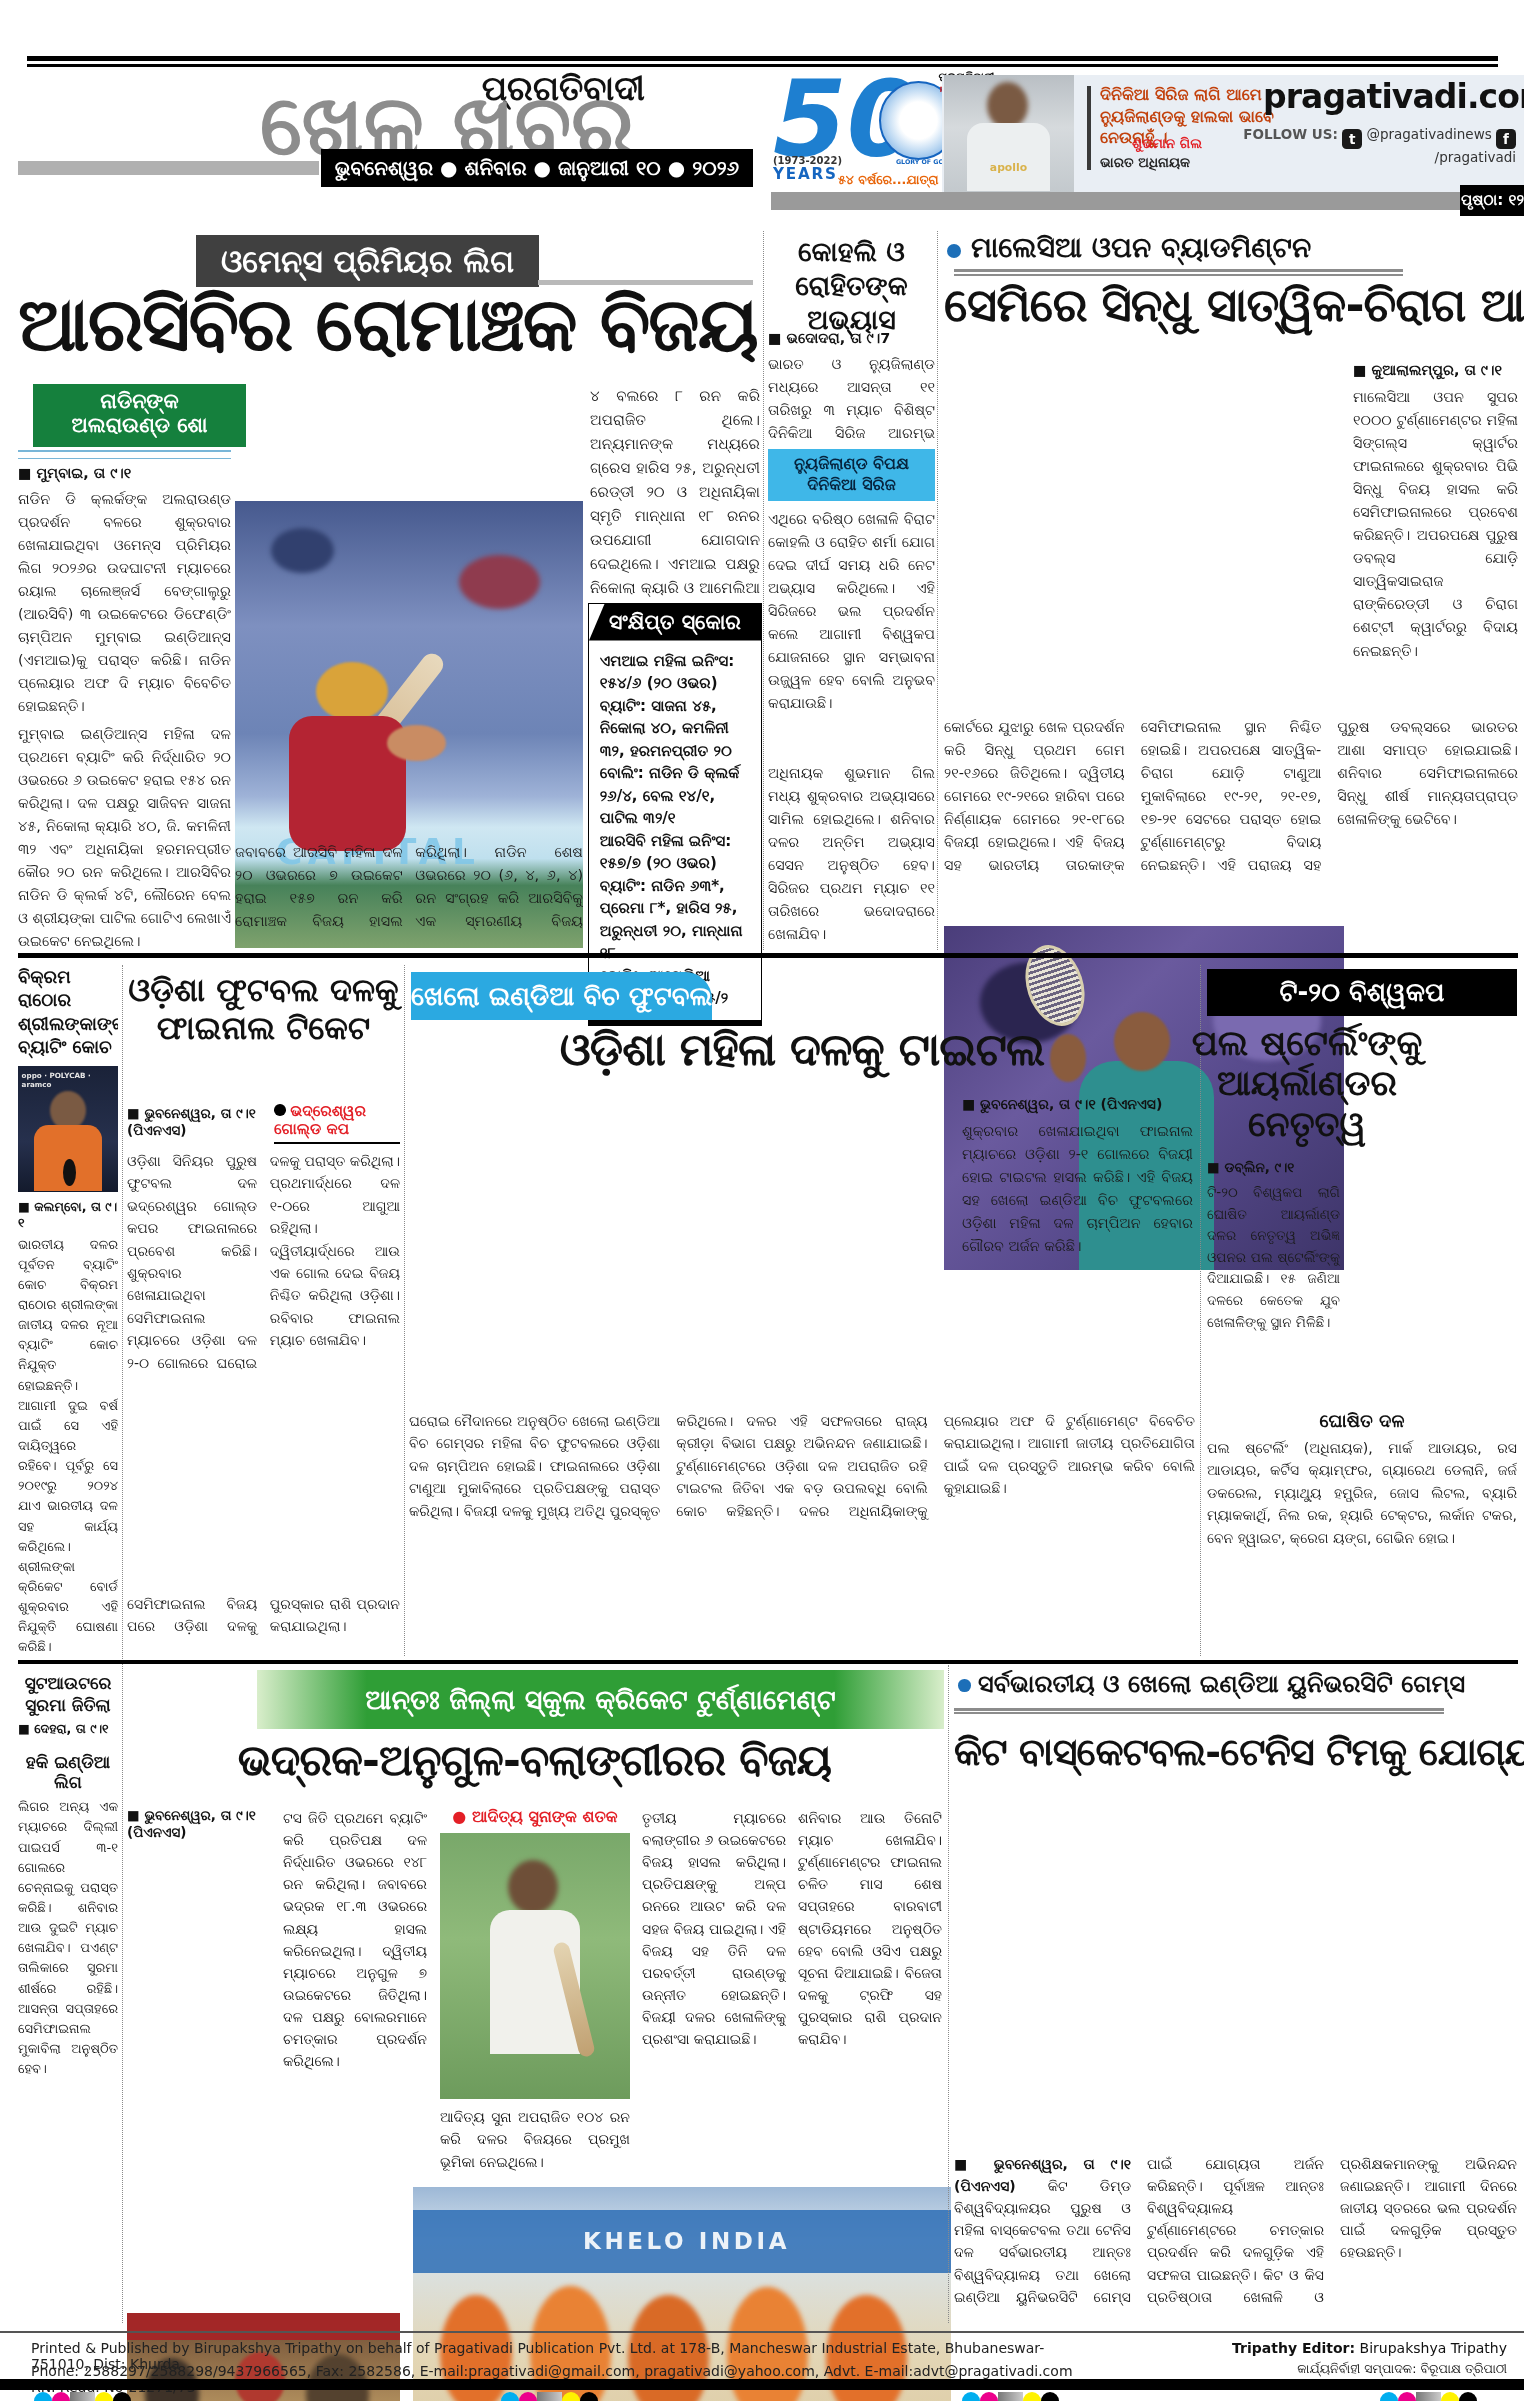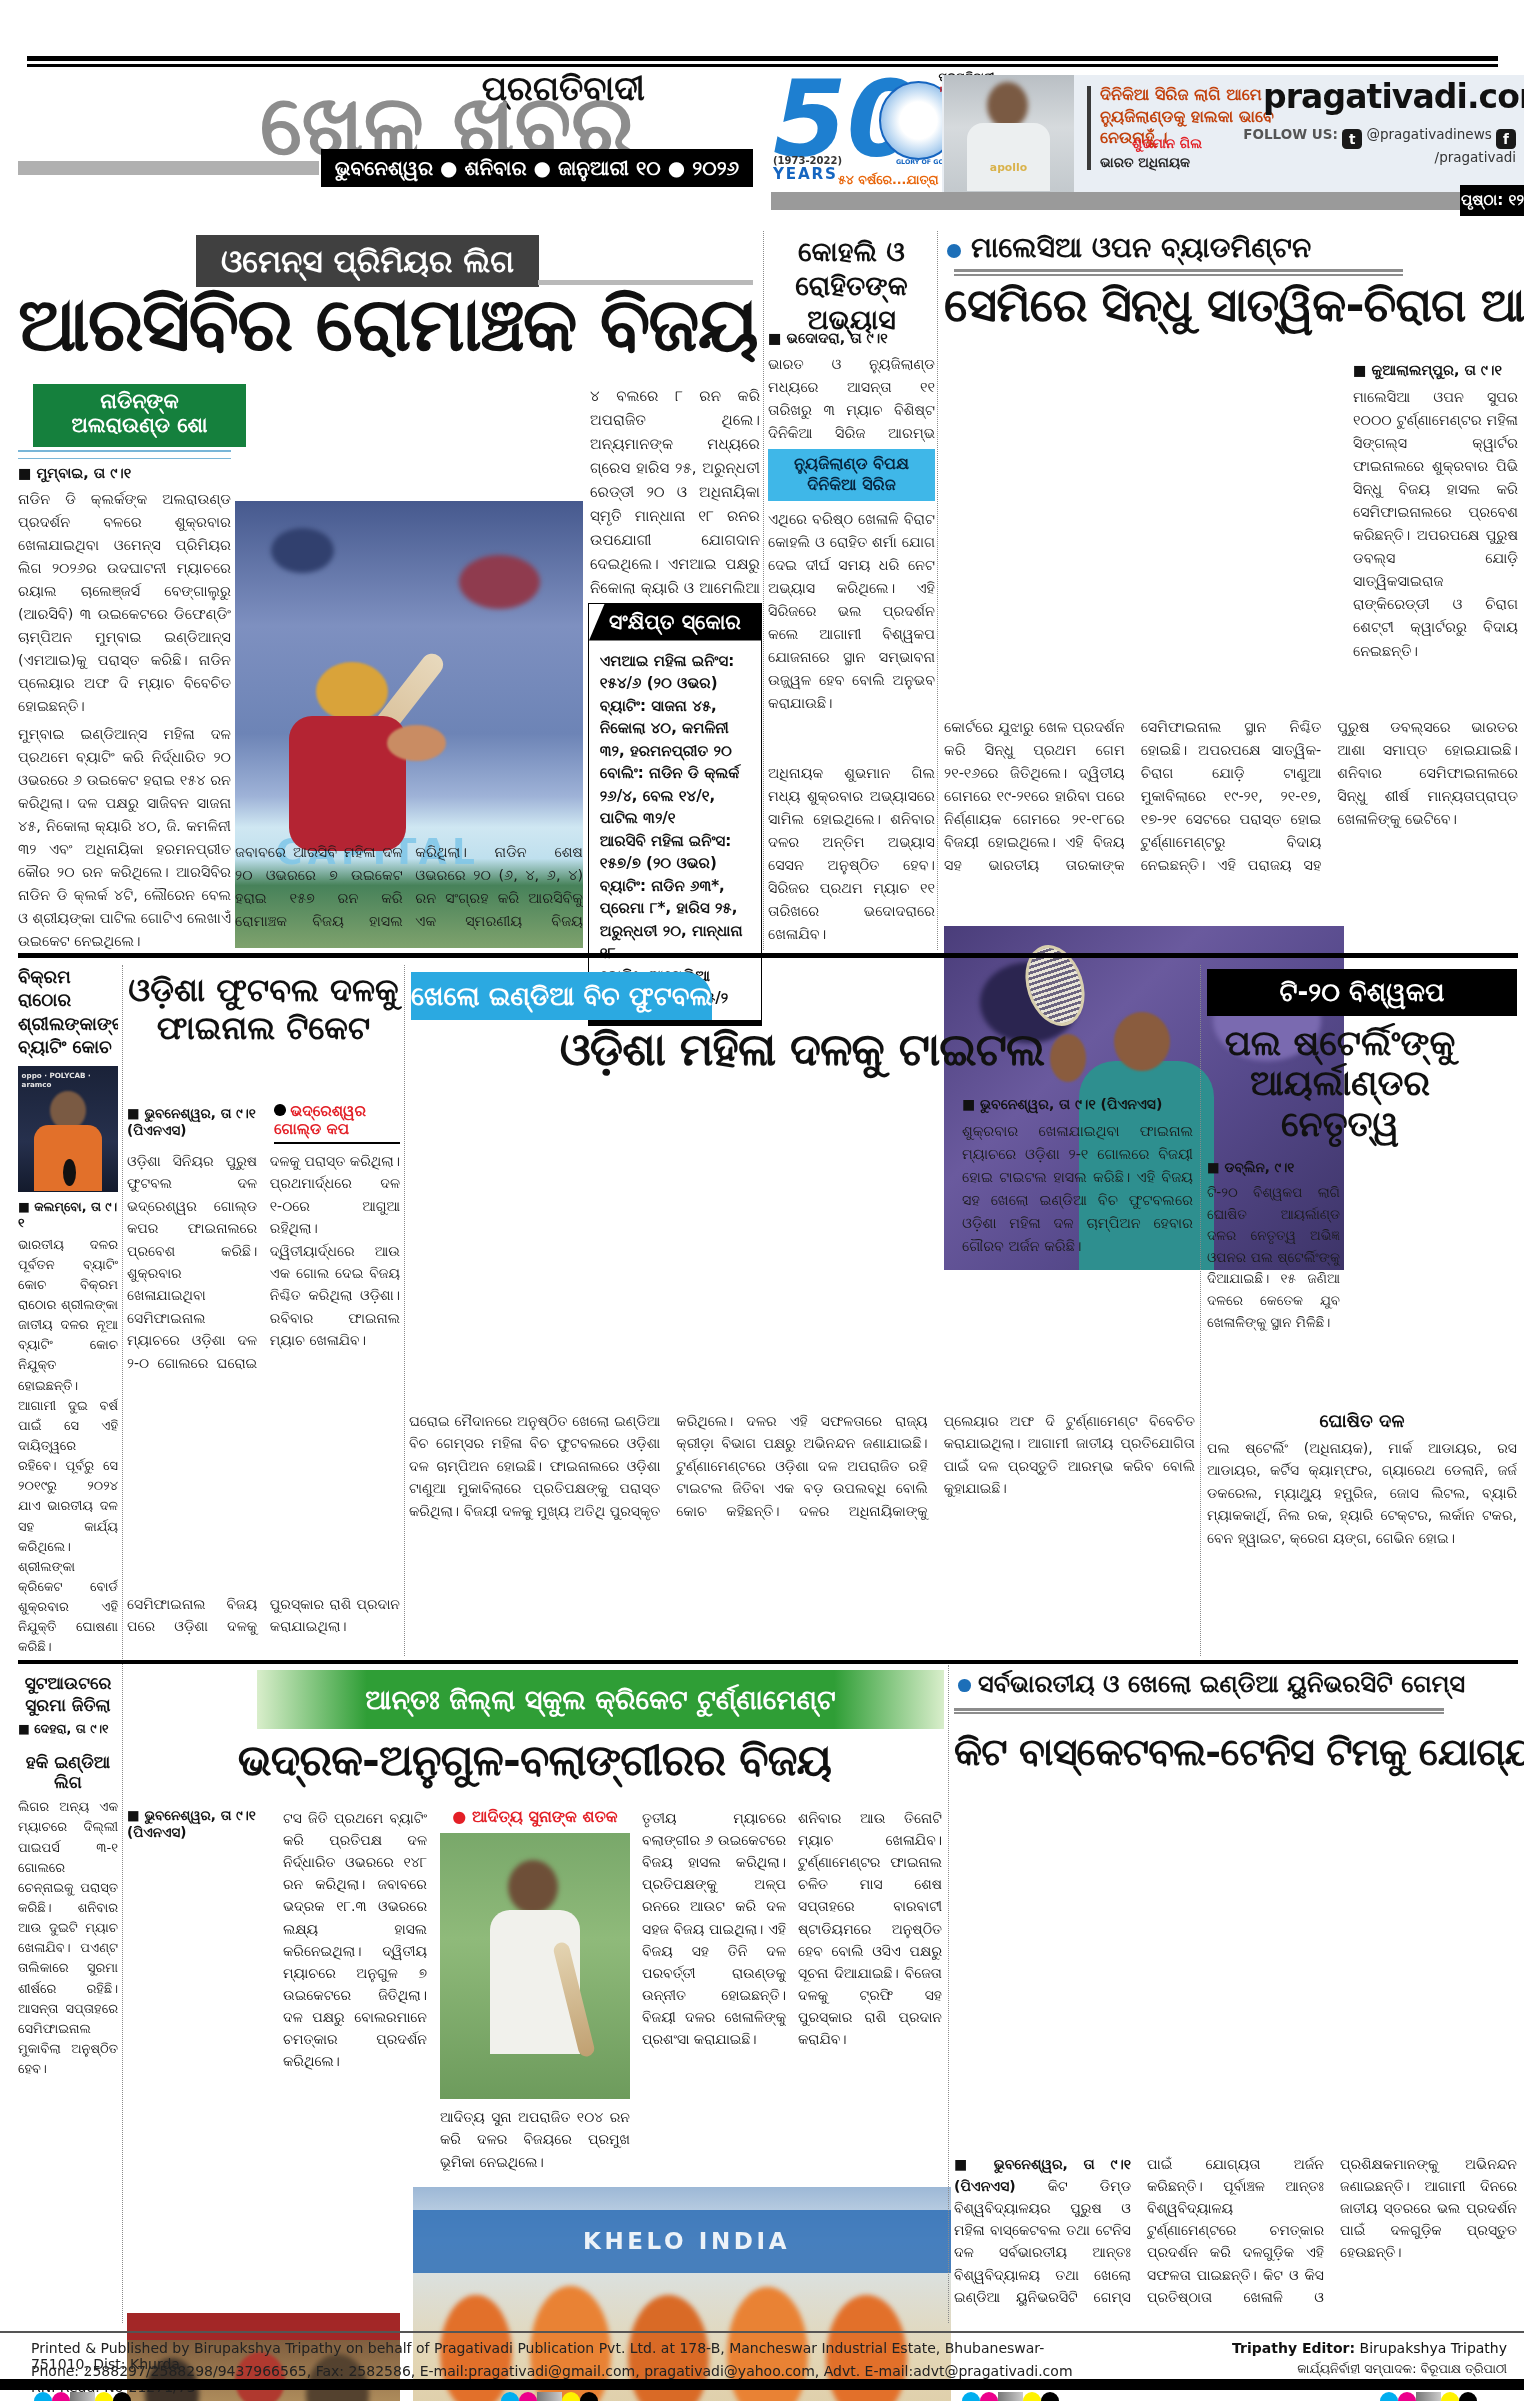--- a/index.html
+++ b/index.html
@@ -99,21 +99,21 @@
     <div>ବୋଲିଂ: ନାଡିନ ଡି କ୍ଲର୍କ ୨୬/୪, ବେଲ ୧୪/୧, ପାଟିଲ ୩୨/୧</div>
     <div>ଆରସିବି ମହିଳା ଇନିଂସ: ୧୫୭/୭ (୨୦ ଓଭର)</div>
     <div>ବ୍ୟାଟିଂ: ନାଡିନ ୬୩*, ପ୍ରେମା ୮*, ହାରିସ ୨୫, ଅରୁନ୍ଧତୀ ୨୦, ମାନ୍ଧାନା ୧୮</div>
     <div>ବୋଲିଂ: ଆମେଲିଆ ୧୩/୨, ନିକୋଲା ୩୫/୨</div>
   </div>
 </div>
 
 <div class="abs dotv" style="left:763px;top:231px;height:719px;"></div>
 <div class="abs dotv" style="left:937px;top:231px;height:719px;"></div>
 <div class="abs b ctr" style="left:768px;top:235px;width:167px;font-size:27px;line-height:1.25;">କୋହଲି ଓ ରୋହିତଙ୍କ ଅଭ୍ୟାସ</div>
-<div class="abs dateline" style="left:768px;top:330px;width:167px;">■ ଭଦୋଦରା, ତା ୯।୧</div>
+<div class="abs dateline" style="left:768px;top:330px;width:167px;">■ ଭଦୋଦରା, ତା ୯।7</div>
 <div class="abs body-txt" style="left:768px;top:353px;width:167px;height:90px;overflow:hidden;">ଭାରତ ଓ ନ୍ୟୁଜିଲାଣ୍ଡ ମଧ୍ୟରେ ଆସନ୍ତା ୧୧ ତାରିଖରୁ ୩ ମ୍ୟାଚ ବିଶିଷ୍ଟ ଦିନିକିଆ ସିରିଜ ଆରମ୍ଭ ହେବ। ଏହାର ଅବ୍ୟବହିତ ପୂର୍ବରୁ ଶୁକ୍ରବାର ଭଦୋଦରାରେ ଟିମ ଇଣ୍ଡିଆର ଅଭ୍ୟାସ ସେସନ ଅନୁଷ୍ଠିତ ହୋଇଥିଲା।</div>
 <div class="abs ctr b" style="left:768px;top:449px;width:167px;height:52px;background:#3fb7e8;color:#06233d;font-size:16px;line-height:1.35;padding-top:3.6px;box-sizing:border-box;">ନ୍ୟୁଜିଲାଣ୍ଡ ବିପକ୍ଷ ଦିନିକିଆ ସିରିଜ</div>
 <div class="abs body-txt" style="left:768px;top:508px;width:167px;height:251px;overflow:hidden;">ଏଥିରେ ବରିଷ୍ଠ ଖେଳାଳି ବିରାଟ କୋହଲି ଓ ରୋହିତ ଶର୍ମା ଯୋଗ ଦେଇ ଦୀର୍ଘ ସମୟ ଧରି ନେଟ ଅଭ୍ୟାସ କରିଥିଲେ। ଏହି ସିରିଜରେ ଭଲ ପ୍ରଦର୍ଶନ କଲେ ଆଗାମୀ ବିଶ୍ୱକପ ଯୋଜନାରେ ସ୍ଥାନ ସମ୍ଭାବନା ଉଜ୍ଜ୍ୱଳ ହେବ ବୋଲି ଅନୁଭବ କରାଯାଉଛି।</div>
 <div class="abs body-txt" style="left:768px;top:762px;width:167px;height:187px;overflow:hidden;">ଅଧିନାୟକ ଶୁଭମାନ ଗିଲ ମଧ୍ୟ ଶୁକ୍ରବାର ଅଭ୍ୟାସରେ ସାମିଲ ହୋଇଥିଲେ। ଶନିବାର ଦଳର ଅନ୍ତିମ ଅଭ୍ୟାସ ସେସନ ଅନୁଷ୍ଠିତ ହେବ। ସିରିଜର ପ୍ରଥମ ମ୍ୟାଚ ୧୧ ତାରିଖରେ ଭଦୋଦରାରେ ଖେଳାଯିବ।</div>
 
 <div class="abs" style="left:947px;top:244px;">
   <span class="kicker-dot"></span>
 </div>
 <div class="abs b" style="left:971px;top:231px;font-size:28px;">ମାଲେସିଆ ଓପନ ବ୍ୟାଡମିଣ୍ଟନ</div>
 <div class="abs" style="left:954px;top:269px;width:449px;height:2.7px;background:#8c8c8c;"></div>
@@ -180,21 +180,21 @@
   <div class="blob" style="left:215px;top:108px;width:81px;height:126px;background:#d96a26;"></div>
   <div class="blob" style="left:314px;top:100px;width:81px;height:135px;background:#e98234;"></div>
   <div class="blob" style="left:413px;top:108px;width:81px;height:126px;background:#e2702a;"></div>
 
 </div>
 <div class="abs dateline" style="left:962px;top:1096px;width:231px;font-size:14px;">■ ଭୁବନେଶ୍ୱର, ତା ୯।୧ (ପିଏନଏସ)</div>
 <div class="abs body-txt" style="left:962px;top:1120px;width:231px;height:283px;overflow:hidden;">ଶୁକ୍ରବାର ଖେଳାଯାଇଥିବା ଫାଇନାଲ ମ୍ୟାଚରେ ଓଡ଼ିଶା ୨-୧ ଗୋଲରେ ବିଜୟୀ ହୋଇ ଟାଇଟଲ ହାସଲ କରିଛି। ଏହି ବିଜୟ ସହ ଖେଲୋ ଇଣ୍ଡିଆ ବିଚ ଫୁଟବଲରେ ଓଡ଼ିଶା ମହିଳା ଦଳ ଚାମ୍ପିଅନ ହେବାର ଗୌରବ ଅର୍ଜନ କରିଛି।</div>
 <div class="abs body-txt cols3" style="left:409px;top:1410px;width:786px;height:244px;overflow:hidden;font-size:14px;">ଘରୋଇ ମୈଦାନରେ ଅନୁଷ୍ଠିତ ଖେଲୋ ଇଣ୍ଡିଆ ବିଚ ଗେମ୍ସର ମହିଳା ବିଚ ଫୁଟବଲରେ ଓଡ଼ିଶା ଦଳ ଚାମ୍ପିଅନ ହୋଇଛି। ଫାଇନାଲରେ ଓଡ଼ିଶା ଟାଣୁଆ ମୁକାବିଲାରେ ପ୍ରତିପକ୍ଷଙ୍କୁ ପରାସ୍ତ କରିଥିଲା। ବିଜୟୀ ଦଳକୁ ମୁଖ୍ୟ ଅତିଥି ପୁରସ୍କୃତ କରିଥିଲେ। ଦଳର ଏହି ସଫଳତାରେ ରାଜ୍ୟ କ୍ରୀଡ଼ା ବିଭାଗ ପକ୍ଷରୁ ଅଭିନନ୍ଦନ ଜଣାଯାଇଛି। ଟୁର୍ଣ୍ଣାମେଣ୍ଟରେ ଓଡ଼ିଶା ଦଳ ଅପରାଜିତ ରହି ଟାଇଟଲ ଜିତିବା ଏକ ବଡ଼ ଉପଲବ୍ଧି ବୋଲି କୋଚ କହିଛନ୍ତି। ଦଳର ଅଧିନାୟିକାଙ୍କୁ ପ୍ଲେୟାର ଅଫ ଦି ଟୁର୍ଣ୍ଣାମେଣ୍ଟ ବିବେଚିତ କରାଯାଇଥିଲା। ଆଗାମୀ ଜାତୀୟ ପ୍ରତିଯୋଗିତା ପାଇଁ ଦଳ ପ୍ରସ୍ତୁତି ଆରମ୍ଭ କରିବ ବୋଲି କୁହାଯାଇଛି।</div>
 
 <div class="abs ctr" style="left:1207px;top:969px;width:310px;height:47px;background:#000;color:#fff;font-size:26px;font-weight:bold;line-height:47px;">ଟି-୨୦ ବିଶ୍ୱକପ</div>
-<div class="abs b ctr" style="left:1185px;top:1023px;width:310px;font-size:35px;line-height:1.15;">ପଲ ଷ୍ଟେର୍ଲିଂଙ୍କୁ ଆୟର୍ଲାଣ୍ଡର ନେତୃତ୍ୱ</div>
+<div class="abs b ctr" style="left:1152px;top:1023px;width:310px;font-size:35px;line-height:1.15;">ପଲ ଷ୍ଟେର୍ଲିଂଙ୍କୁ ଆୟର୍ଲାଣ୍ଡର ନେତୃତ୍ୱ</div>
 <div class="abs dateline" style="left:1207px;top:1159px;width:135px;font-size:13.5px;">■ ଡବ୍ଲିନ, ୯।୧</div>
 <div class="abs body-txt" style="left:1207px;top:1182px;width:133px;height:219px;overflow:hidden;font-size:13.5px;">ଟି-୨୦ ବିଶ୍ୱକପ ଲାଗି ଘୋଷିତ ଆୟର୍ଲାଣ୍ଡ ଦଳର ନେତୃତ୍ୱ ଅଭିଜ୍ଞ ଓପନର ପଲ ଷ୍ଟେର୍ଲିଂଙ୍କୁ ଦିଆଯାଇଛି। ୧୫ ଜଣିଆ ଦଳରେ କେତେକ ଯୁବ ଖେଳାଳିଙ୍କୁ ସ୍ଥାନ ମିଳିଛି।</div>
 
 <div class="abs b ctr" style="left:1207px;top:1410px;width:310px;font-size:18px;">ଘୋଷିତ ଦଳ</div>
 <div class="abs body-txt" style="left:1207px;top:1437px;width:310px;height:217px;overflow:hidden;font-size:14px;">ପଲ ଷ୍ଟେର୍ଲିଂ (ଅଧିନାୟକ), ମାର୍କ ଆଡାୟର, ରସ ଆଡାୟର, କର୍ଟିସ କ୍ୟାମ୍ଫର, ଗ୍ୟାରେଥ ଡେଲାନି, ଜର୍ଜ ଡକରେଲ, ମ୍ୟାଥ୍ୟୁ ହମ୍ଫ୍ରିଜ, ଜୋସ ଲିଟଲ, ବ୍ୟାରି ମ୍ୟାକକାର୍ଥି, ନିଲ ରକ, ହ୍ୟାରି ଟେକ୍ଟର, ଲର୍କାନ ଟକର, ବେନ ହ୍ୱାଇଟ, କ୍ରେଗ ୟଙ୍ଗ, ଗେଭିନ ହୋଇ।</div>
 
 <div class="abs rule" style="left:18px;top:1660px;width:1500px;height:3.6px;"></div>
 <div class="abs dotv" style="left:948px;top:1665px;height:658px;"></div>
 
 <div class="abs ctr" style="left:257px;top:1670px;width:687px;height:59px;background:linear-gradient(90deg,#d9eecb 0%,#2f9e36 16%,#2f9e36 84%,#d9eecb 100%);color:#fff;font-size:27px;font-weight:bold;line-height:59px;">ଆନ୍ତଃ ଜିଲ୍ଲା ସ୍କୁଲ କ୍ରିକେଟ ଟୁର୍ଣ୍ଣାମେଣ୍ଟ</div>

